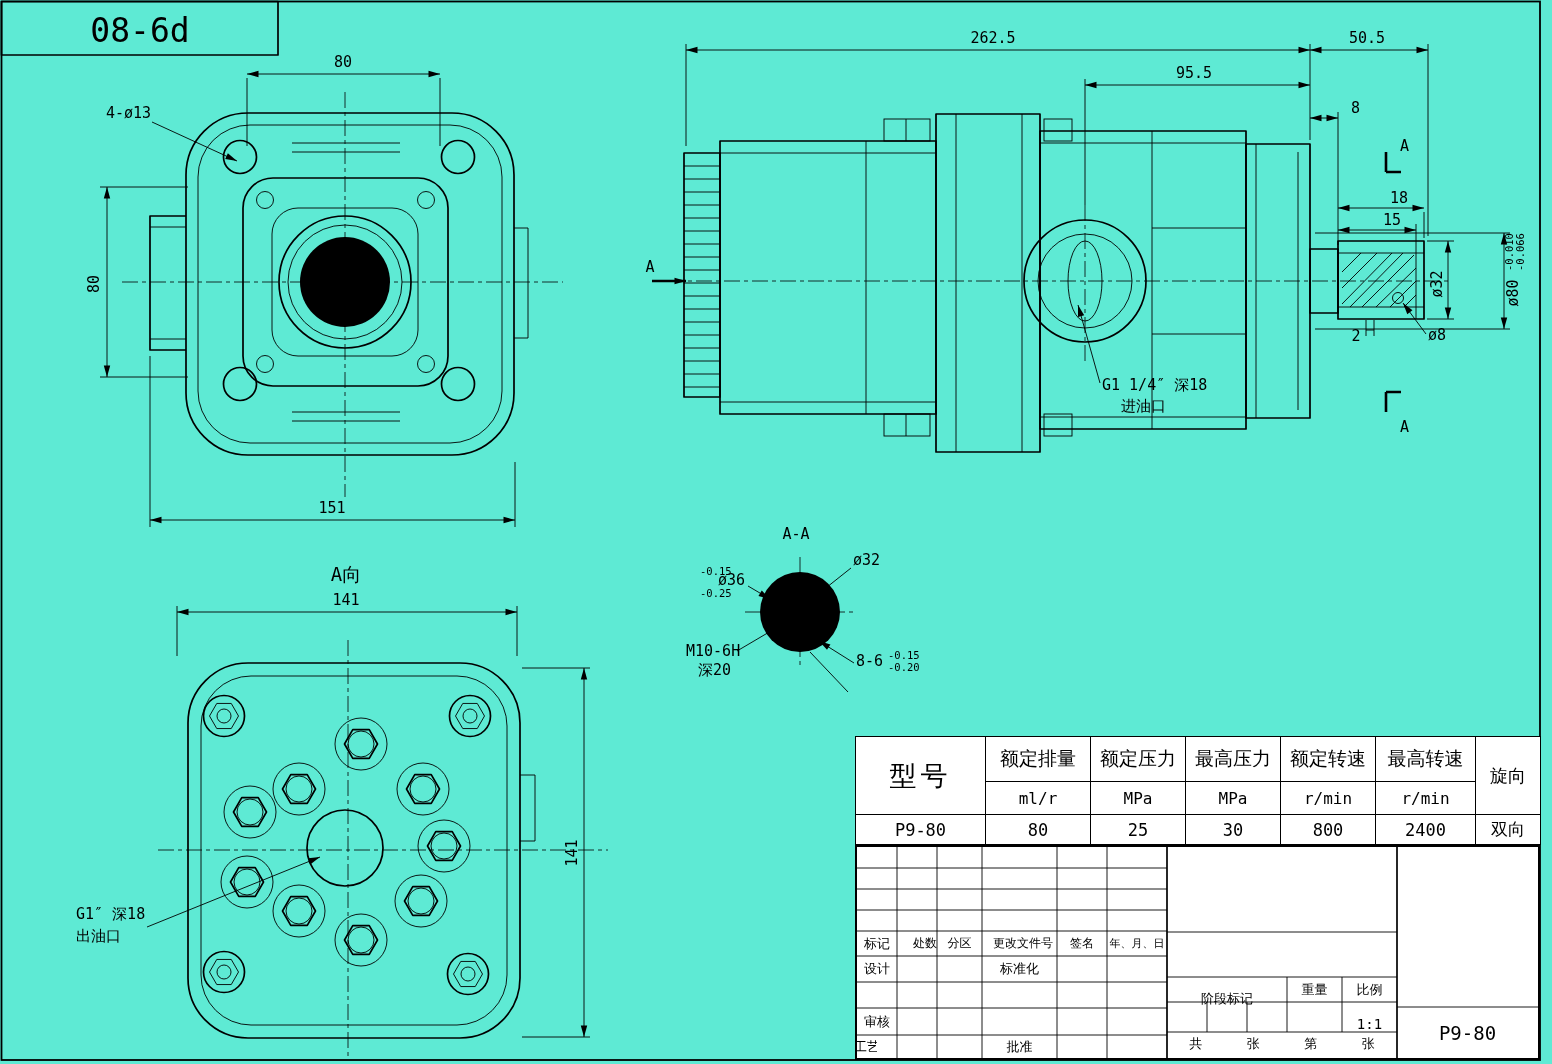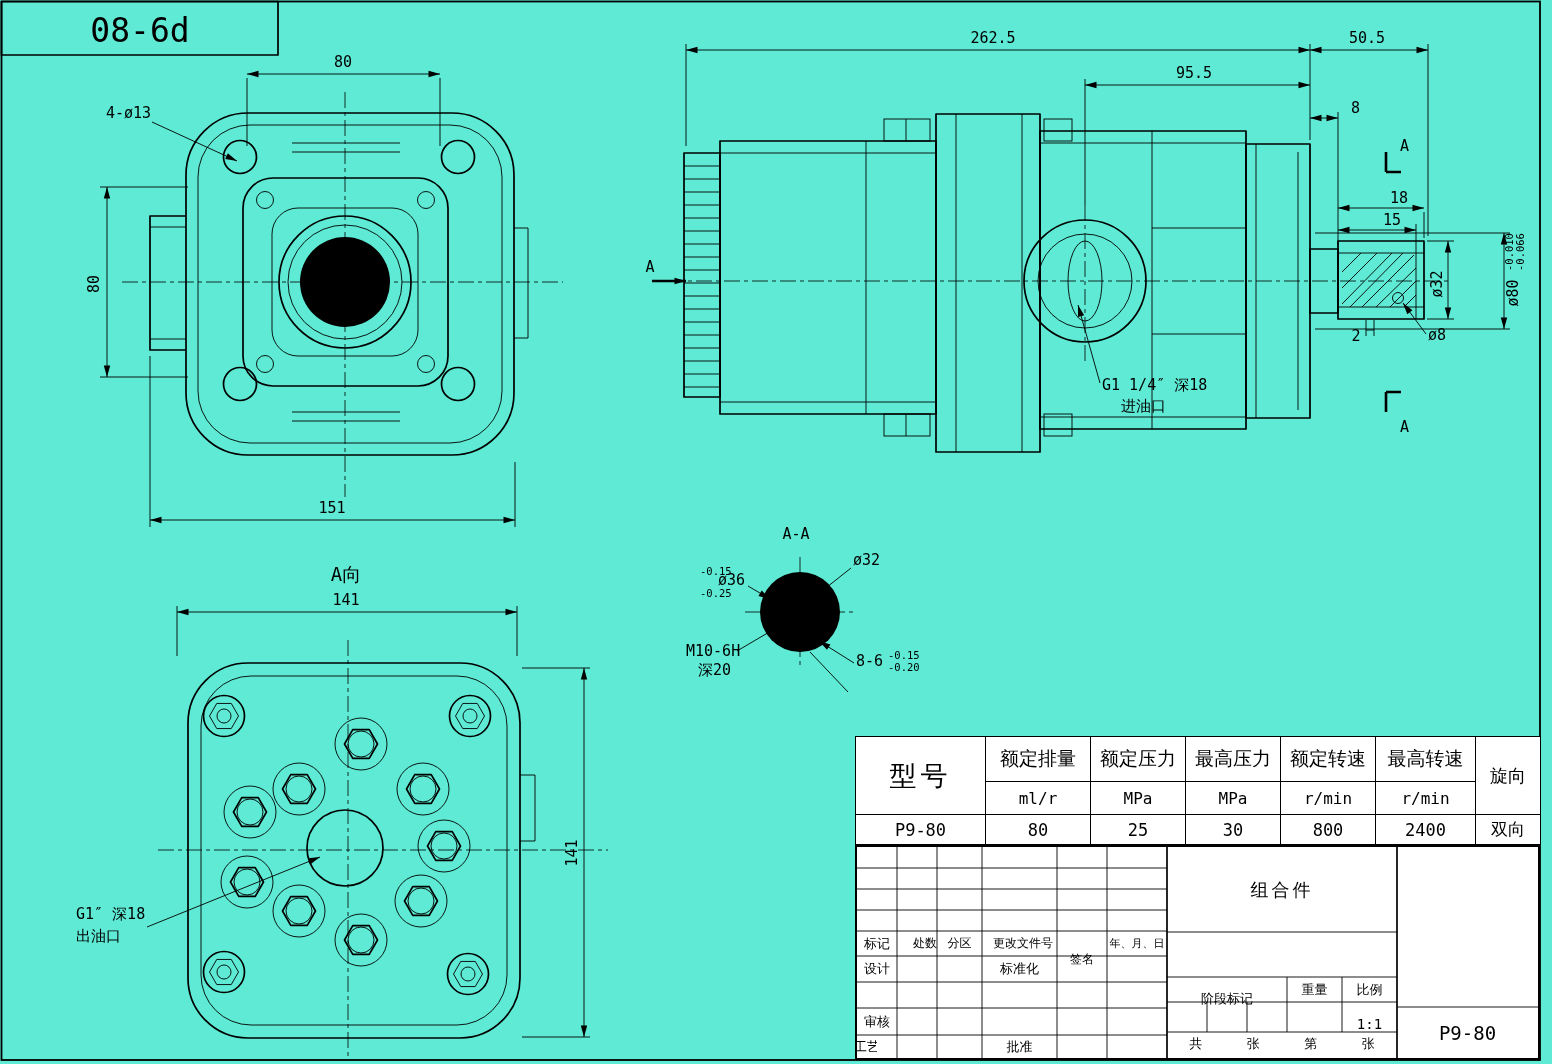--- a/index.html
+++ b/index.html
@@ -407,30 +407,29 @@
     <g class="ol">
       <line x1="310" y1="0" x2="310" y2="211"></line>
       <line x1="540" y1="0" x2="540" y2="211"></line>
     </g>
   </svg>
 
   <div class="tc" style="left:0;top:84px;width:40px;height:25px;font-size:13px">标记</div>
   <div class="tc" style="left:40px;top:84px;width:56px;height:25px;font-size:12px">处数</div>
   <div class="tc" style="left:80px;top:84px;width:45px;height:25px;font-size:12px">分区</div>
   <div class="tc" style="left:125px;top:84px;width:82px;height:25px;font-size:12px">更改文件号</div>
-  <div class="tc" style="left:200px;top:100px;width:50px;height:25px;font-size:12px">签名</div>
+  <div class="tc" style="left:200px;top:84px;width:50px;height:25px;font-size:12px">签名</div>
   <div class="tc" style="left:250px;top:84px;width:60px;height:25px;font-size:11px">年、月、日</div>
 
   <div class="tc" style="left:0;top:109px;width:40px;height:26px;font-size:13px">设计</div>
   <div class="tc" style="left:125px;top:109px;width:75px;height:26px;font-size:13px">标准化</div>
   <div class="tc" style="left:0;top:161px;width:40px;height:27px;font-size:13px">审核</div>
   <div class="tc" style="left:0;top:188px;width:20px;height:23px;font-size:13px">工艺</div>
   <div class="tc" style="left:125px;top:188px;width:75px;height:23px;font-size:13px">批准</div>
 
-  <div class="tc" style="left:310px;top:0;width:230px;height:85px;font-size:18px;letter-spacing:3px">组合件</div>
   <div class="tc" style="left:310px;top:130px;width:120px;height:43px;font-size:13px">阶段标记</div>
   <div class="tc" style="left:430px;top:130px;width:55px;height:25px;font-size:13px">重量</div>
   <div class="tc" style="left:485px;top:130px;width:55px;height:25px;font-size:13px">比例</div>
   <div class="tc" style="left:485px;top:155px;width:55px;height:43px;font-size:14px">1:1</div>
 
   <div class="sheetrow" style="left:310px;top:185px;width:230px;height:23px;font-size:13px">
     <span>共</span>
     <span>张</span>
     <span>第</span>
     <span>张</span>

